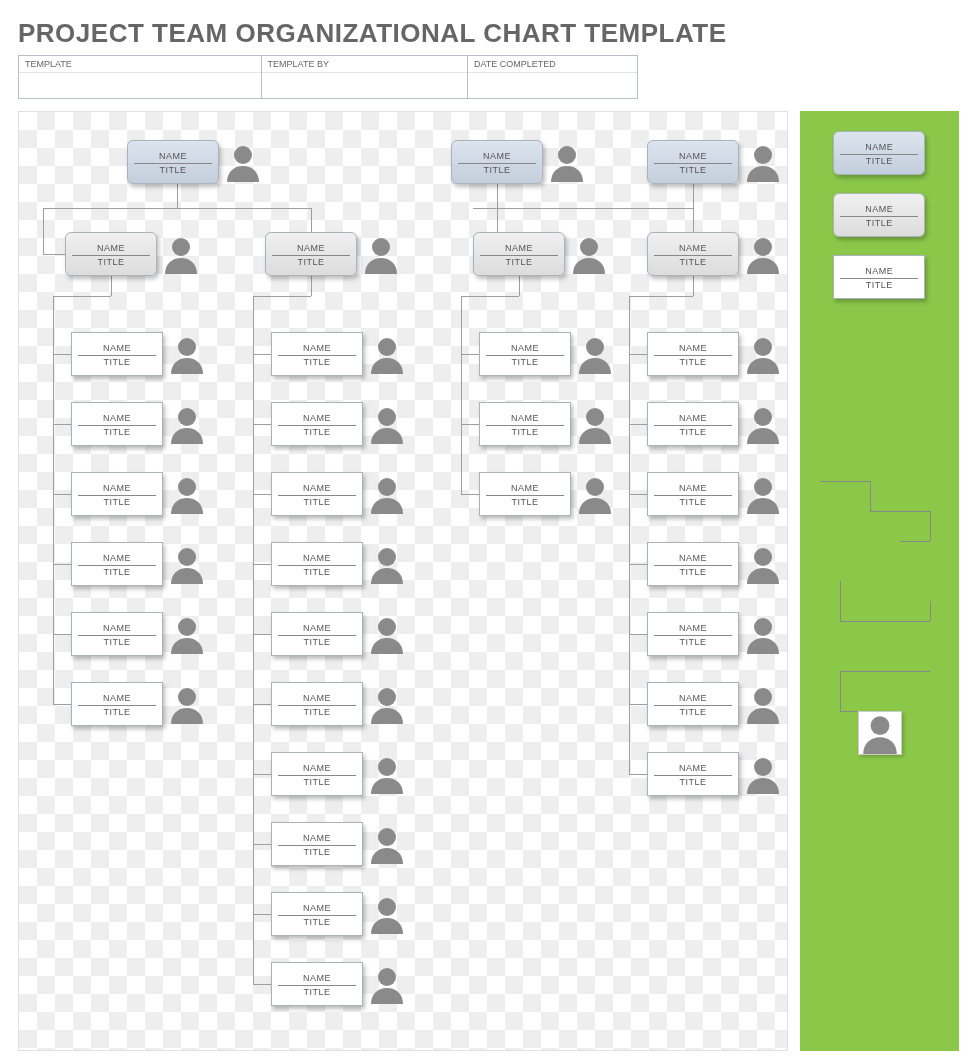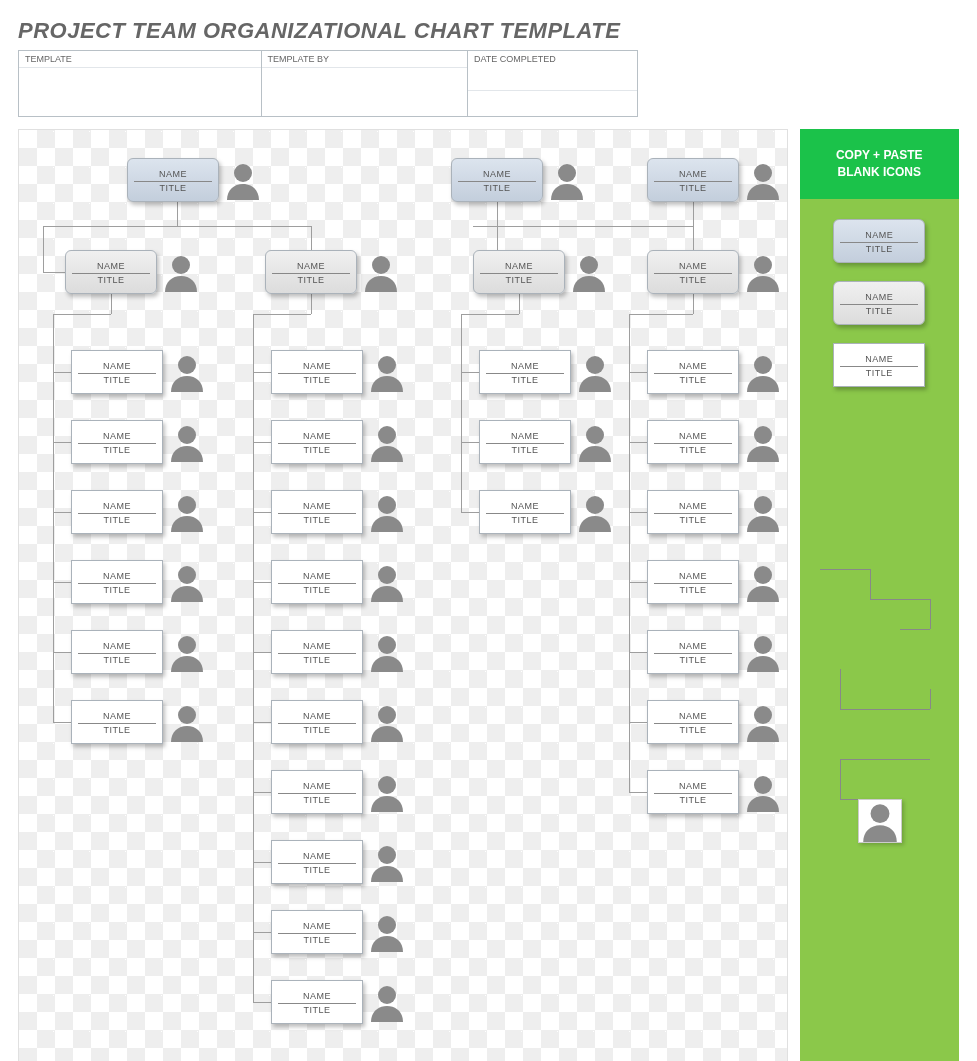--- a/index.html
+++ b/index.html
@@ -5,40 +5,39 @@
   * { box-sizing: border-box; }
   body {
     margin: 0;
     padding: 18px;
     font-family: Arial, Helvetica, sans-serif;
     background: #fff;
     color: #2a2a2a;
     width: 977px;
   }
   .page-title {
-    font-size: 22px;
+    font-size: 26px;
     font-weight: 700;
     letter-spacing: .5px;
     color: #666;
     margin: 0 0 6px 0;
-    font-style: italic;
   }
   .meta-table {
     display: flex;
     border: 1px solid #b8c0c6;
     width: 620px;
     margin-bottom: 12px;
   }
   .meta-cell {
     border-right: 1px solid #b8c0c6;
     flex: 1;
     display: flex;
     flex-direction: column;
   }
-  .meta-cell:last-child { border-right: none; flex: .7; gap: 23px; }
+  .meta-cell:last-child { border-right: none; flex: .7; }
   .meta-cell:nth-child(2){ flex: .85;}
   .meta-head {
     font-size: 9px;
     color: #666;
     padding: 3px 6px;
   }
   .meta-body {
     height: 26px;
     border-top: 1px solid #e2e6ea;
   }
@@ -462,24 +461,20 @@
         <div class="n">NAME</div>
         <div class="t">TITLE</div>
       </div>
       <div class="avatar" style="left: 724px; top: 642px;"><svg viewBox="0 0 40 40">
           <circle cx="20" cy="13" r="9" fill="#8a8a8a"></circle>
           <path d="M4 40c0-10 7-16 16-16s16 6 16 16z" fill="#8a8a8a"></path>
         </svg></div>
     </div>
 
   <div class="side">
-    <div class="side-head">
-      <span>COPY + PASTE</span><br>
-      <span>BLANK ICONS</span>
-    </div>
     <div class="side-body" id="sidebody">
         <div class="sample">
           <div class="node blue">
             <div class="n">NAME</div>
             <div class="t">TITLE</div>
           </div>
         </div>
         <div class="sample">
           <div class="node gray">
             <div class="n">NAME</div>

